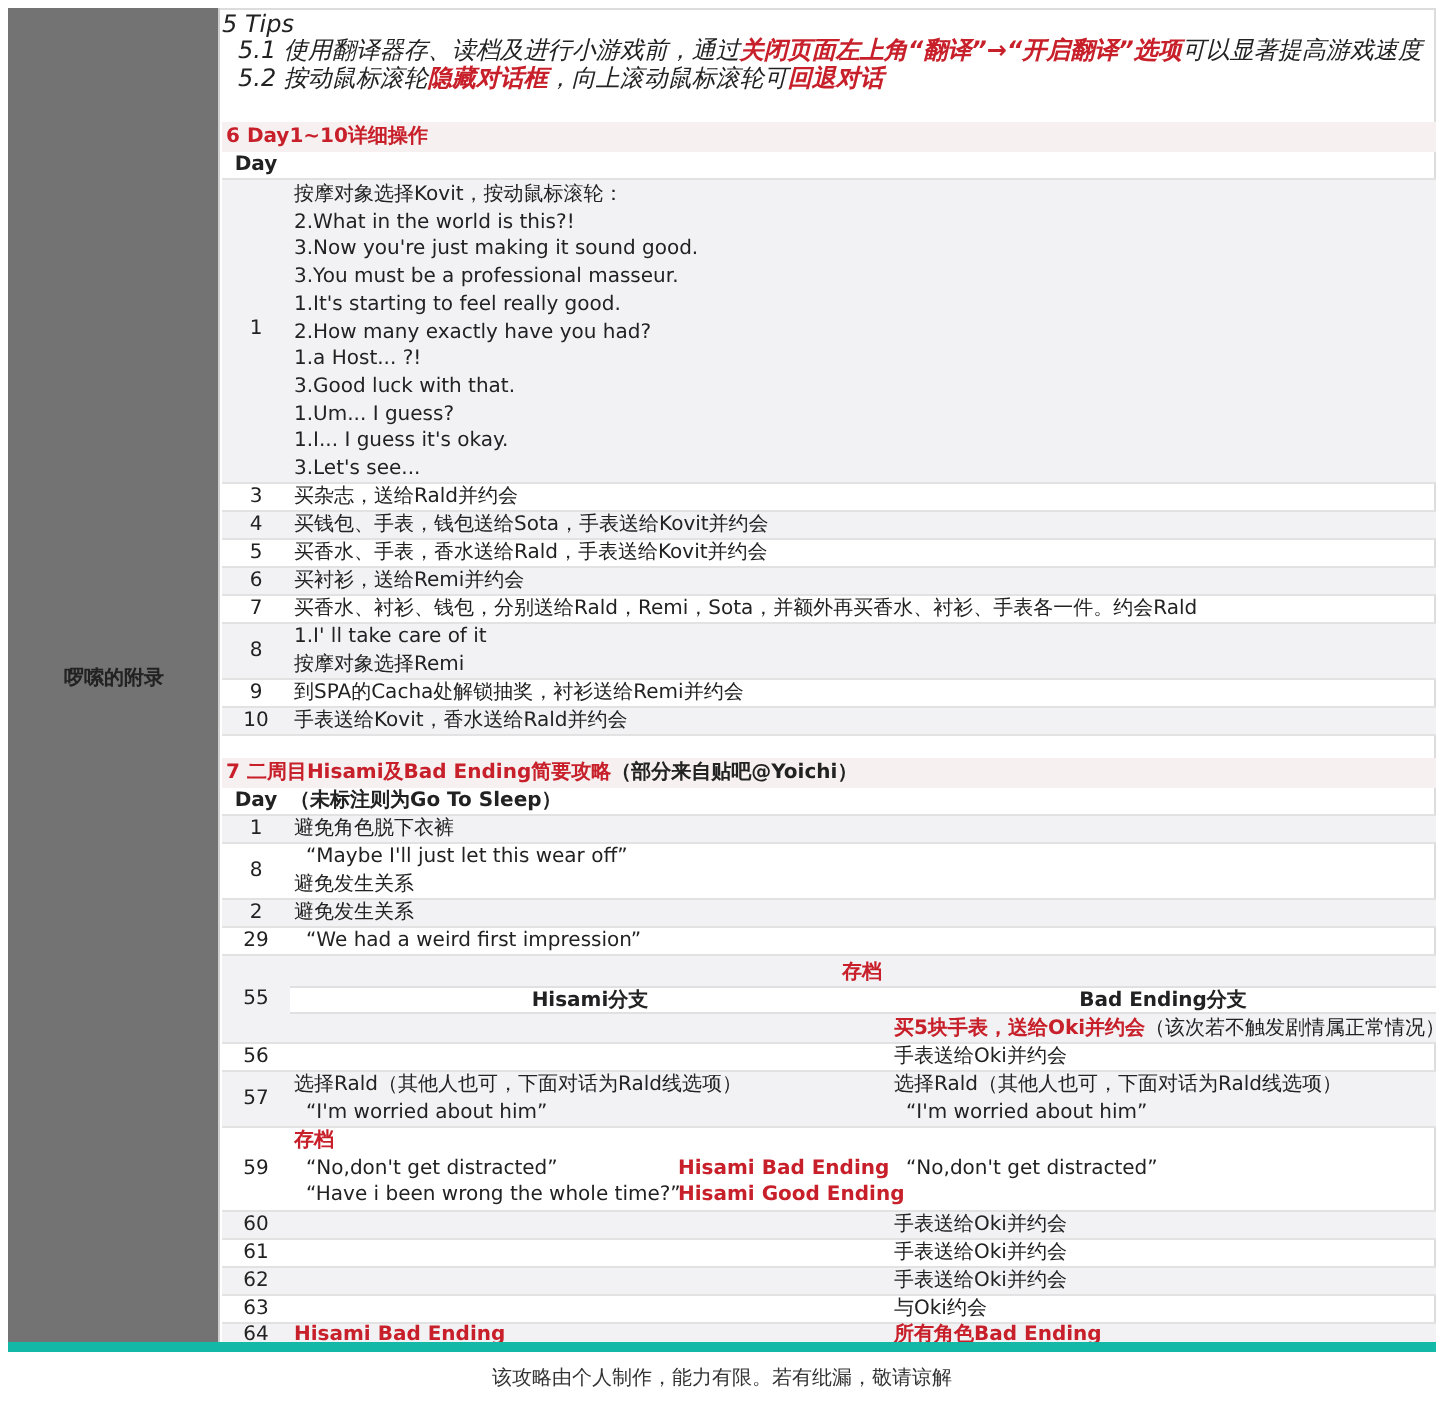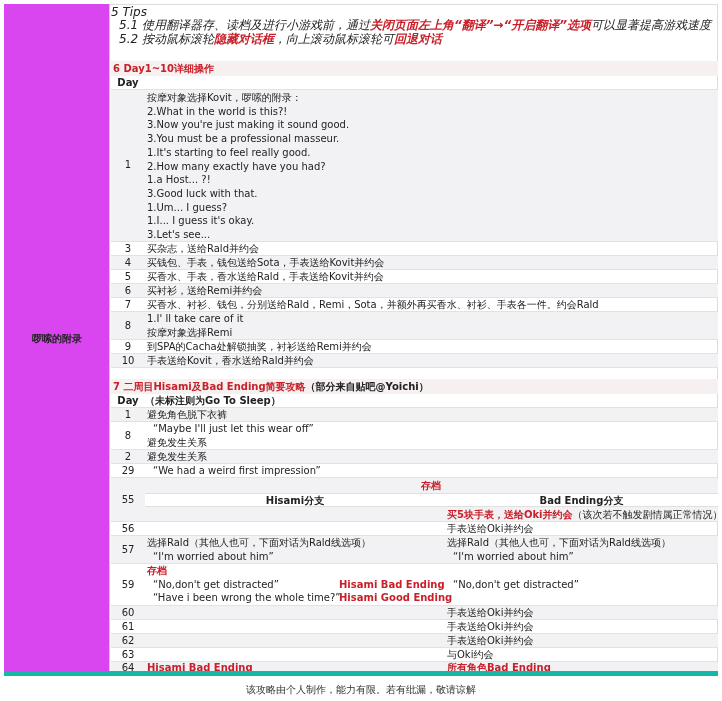--- a/index.html
+++ b/index.html
@@ -1,19 +1,19 @@
 <!DOCTYPE html>
 <html><head>
 <meta charset="utf-8">
 <style>
   * { box-sizing: border-box; margin: 0; padding: 0; }
   html, body { width: 722px; height: 701px; background: #ffffff; overflow: hidden; }
   body { font-family: "DejaVu Sans", "Liberation Sans", sans-serif; font-size: 10px; color: #222; position: relative; }
   .frame { position: absolute; left: 4px; top: 4px; width: 714px; height: 694px; border: 1px solid #dcdcdc; background: #fff; }
-  .leftcol { position: absolute; left: 4px; top: 4px; width: 106px; height: 667px; background: #d946ef; border-right: 1px solid #d0d0d0; }
+  .leftcol { position: absolute; left: 4px; top: 4px; width: 106px; height: 667px; background: #737373; border-right: 1px solid #d0d0d0; }
   .leftcol .label { position: absolute; left: 0; width: 106px; top: 328px; text-align: center; font-weight: bold; font-size: 10px; color: #222; }
   .main { position: absolute; left: 111px; top: 4px; width: 607px; }
   .line { position: absolute; left: 0; white-space: nowrap; font-size: 12px; line-height: 13.7px; font-style: italic; }
   .red { color: #c8202a; font-weight: bold; }
   .bold { font-weight: bold; }
   .sect { position: absolute; left: 0; width: 607px; height: 15px; background: #f6f0f0; font-weight: bold; color: #c8202a; font-size: 10px; line-height: 15px; padding-left: 2px; white-space: nowrap; }
   .sect .black { color: #222; }
   .row { position: absolute; left: 0; width: 607px; border-bottom: 1px solid #e2e2e2; }
   .row.alt { background: #f2f2f4; }
   .day { position: absolute; left: 0; width: 34px; text-align: center; font-size: 10px; }
@@ -39,21 +39,21 @@
     <span>5.2 按动鼠标滚轮</span><span class="red">隐藏对话框</span><span>，向上滚动鼠标滚轮可</span><span class="red">回退对话</span>
   </div>
 
   <div class="sect" style="top:57px;">6 Day1~10详细操作</div>
   <div class="row" style="top:72px;height:14px;">
     <div class="day bold" style="line-height:14px;">Day</div>
   </div>
   <div class="row alt" style="top:86px;height:152px;">
     <div class="day" style="top:69px;">1</div>
     <div class="txt" style="top:1px;line-height:13.7px;">
-      <div>按摩对象选择Kovit，啰嗦的附录：</div>
+      <div>按摩对象选择Kovit，按动鼠标滚轮：</div>
       <div>2.What in the world is this?!</div>
       <div>3.Now you're just making it sound good.</div>
       <div>3.You must be a professional masseur.</div>
       <div>1.It's starting to feel really good.</div>
       <div>2.How many exactly have you had?</div>
       <div>1.a Host... ?!</div>
       <div>3.Good luck with that.</div>
       <div>1.Um... I guess?</div>
       <div>1.I... I guess it's okay.</div>
       <div>3.Let's see...</div>

